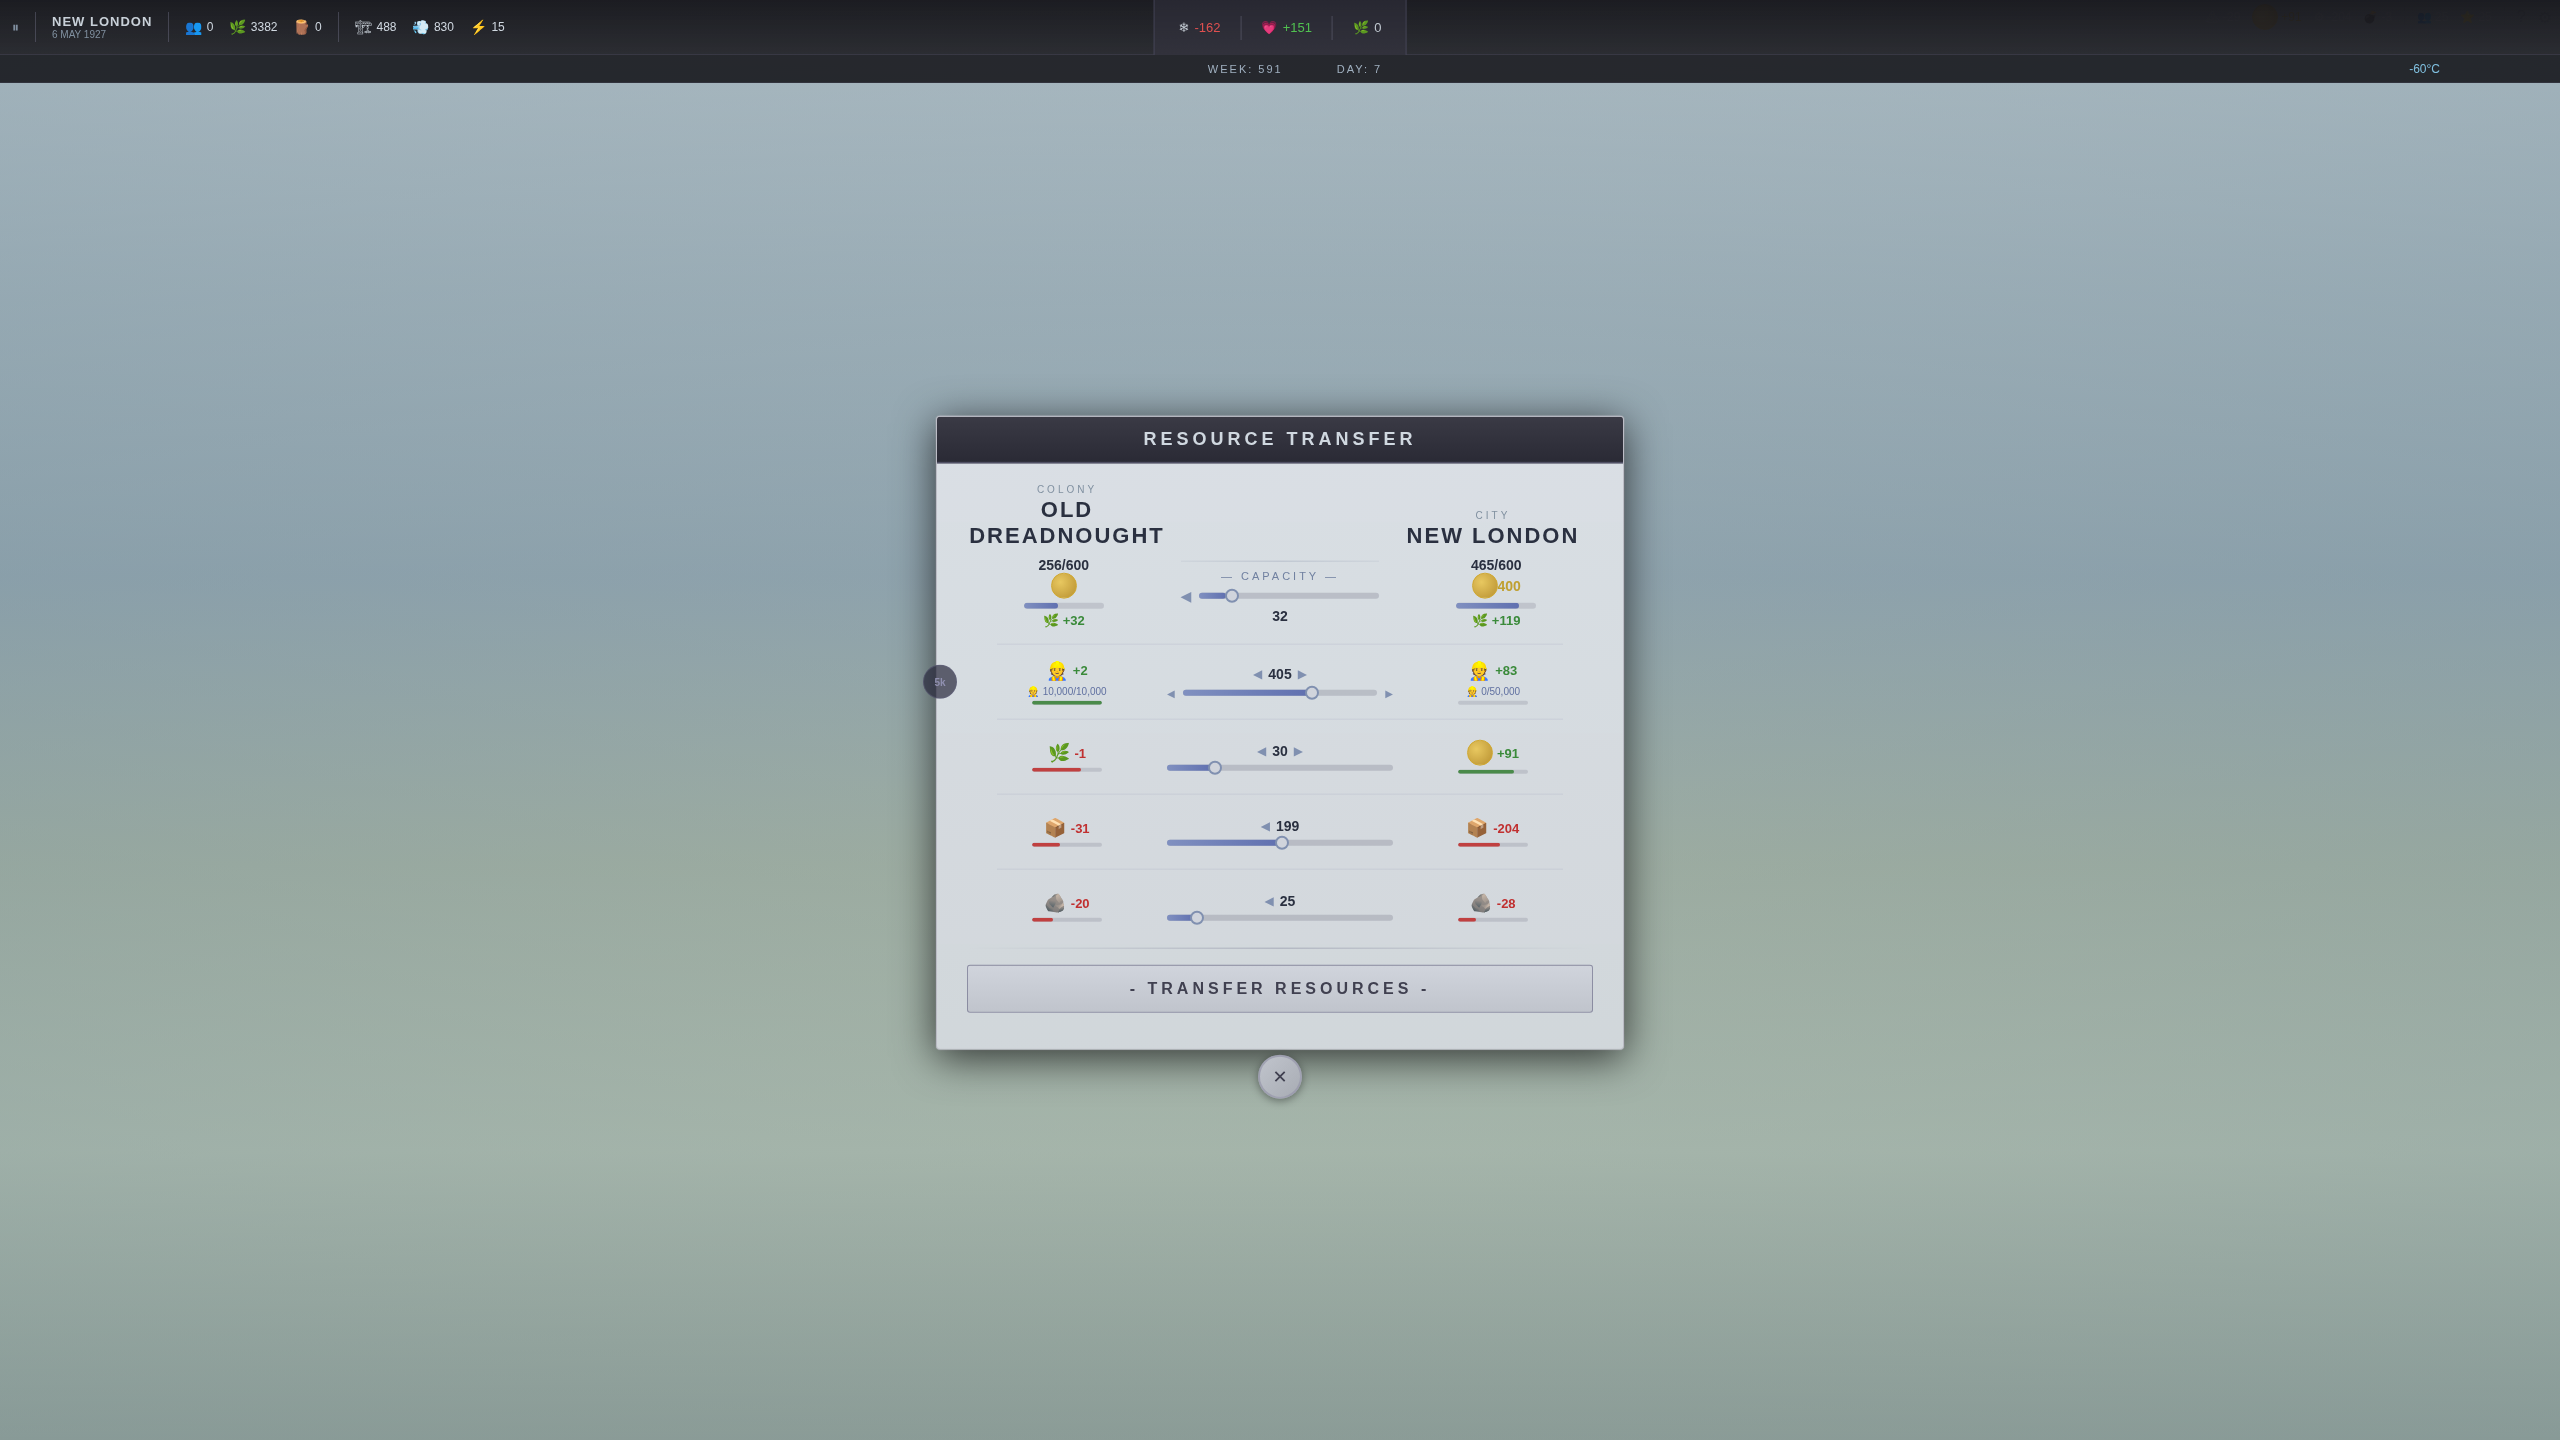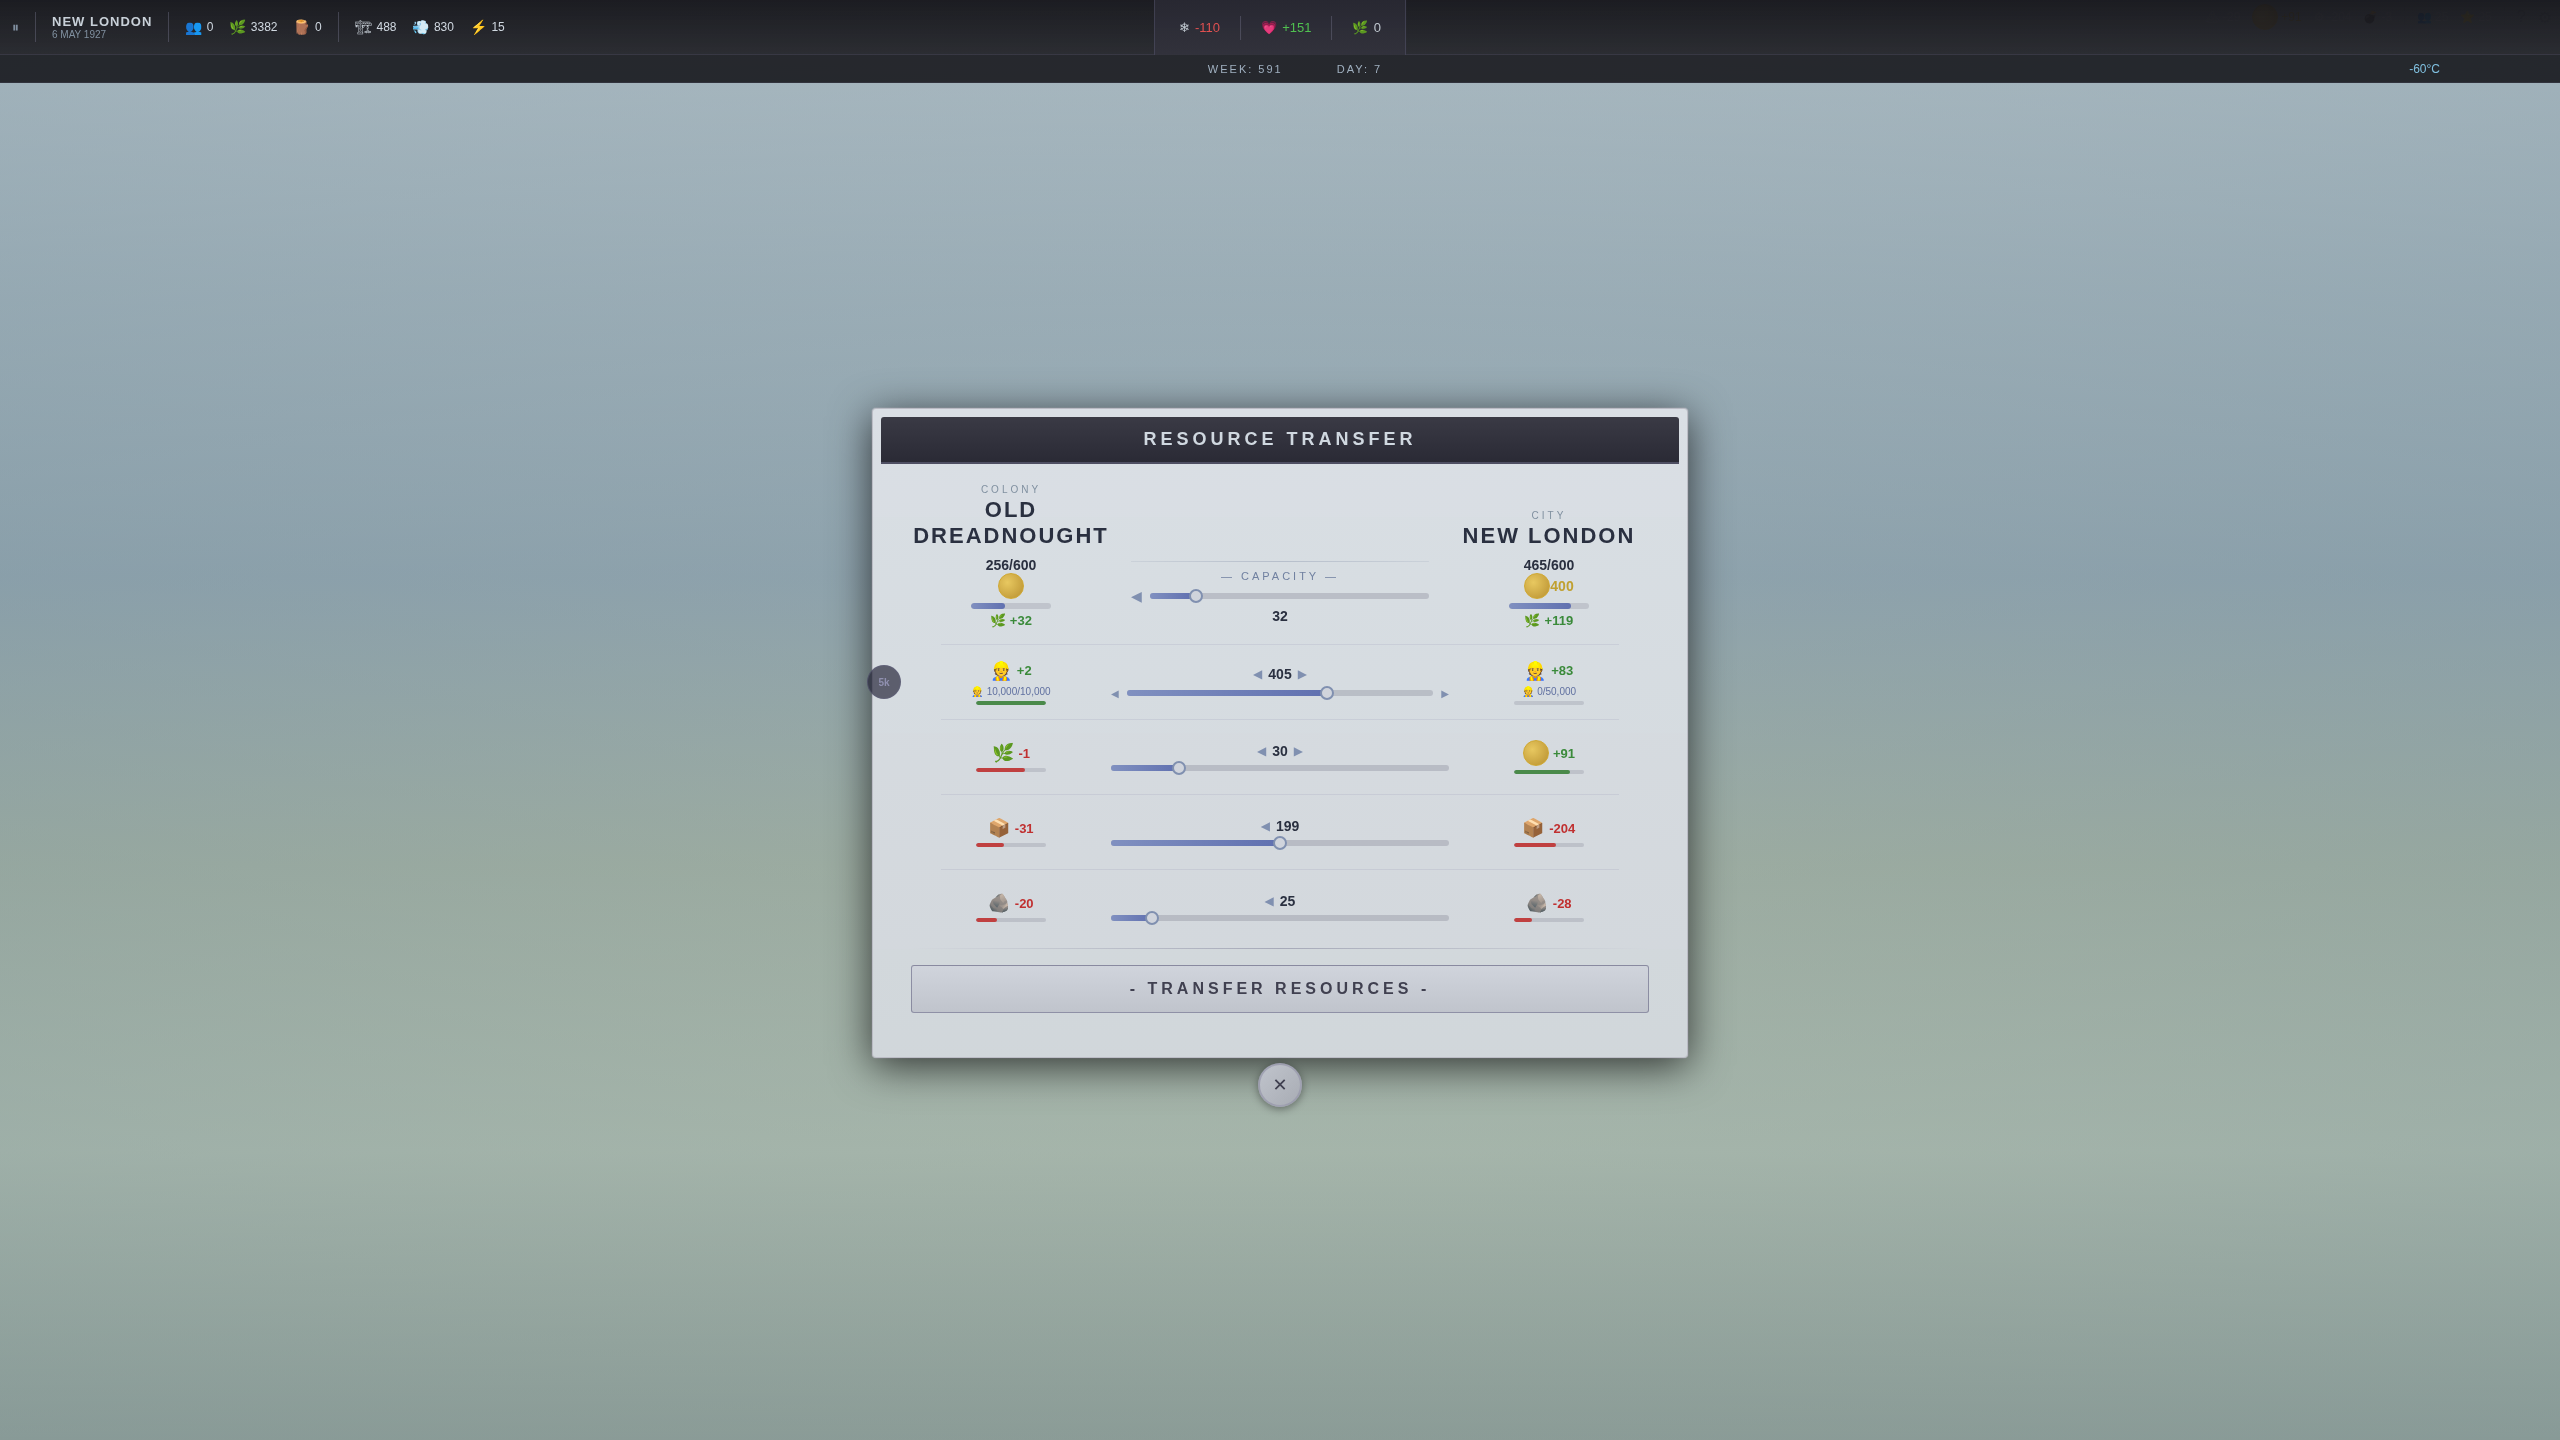--- a/index.html
+++ b/index.html
@@ -134,25 +134,25 @@
       color: #80c0e0;
       font-size: 12px;
     }
 
     
     .modal {
       position: absolute;
       top: 50%;
       left: 50%;
       transform: translate(-50%, -48%);
-      width: 816px;
+      width: 688px;
       background: linear-gradient(180deg, rgba(220,225,230,0.97) 0%, rgba(210,215,220,0.98) 100%);
       border: 1px solid rgba(180,180,190,0.8);
       border-radius: 4px;
-      padding: 8px;
+      padding: 0;
       z-index: 100;
       box-shadow: 0 8px 40px rgba(0,0,0,0.7), 0 0 0 1px rgba(200,200,210,0.3);
     }
 
     .modal-title-bar {
       background: linear-gradient(180deg, #3a3a45 0%, #2a2a35 100%);
       padding: 12px 20px;
       text-align: center;
       border-radius: 3px 3px 0 0;
       border-bottom: 2px solid rgba(100,100,130,0.5);
@@ -519,21 +519,21 @@
   </div>
   <div class="hud-resource">
     <span class="icon">⚡</span>
     <span class="value">15</span>
   </div>
 </div>
 
 <div class="hud-center">
   <div class="hud-center-item">
     <span>❄</span>
-    <span class="delta-neg">-110</span>
+    <span class="delta-neg">-162</span>
   </div>
   <div style="width:1px;height:24px;background:rgba(150,150,180,0.3);"></div>
   <div class="hud-center-item">
     <span>💗</span>
     <span class="delta-pos">+151</span>
   </div>
   <div style="width:1px;height:24px;background:rgba(150,150,180,0.3);"></div>
   <div class="hud-center-item">
     <span>🌿</span>
     <span>0</span>

